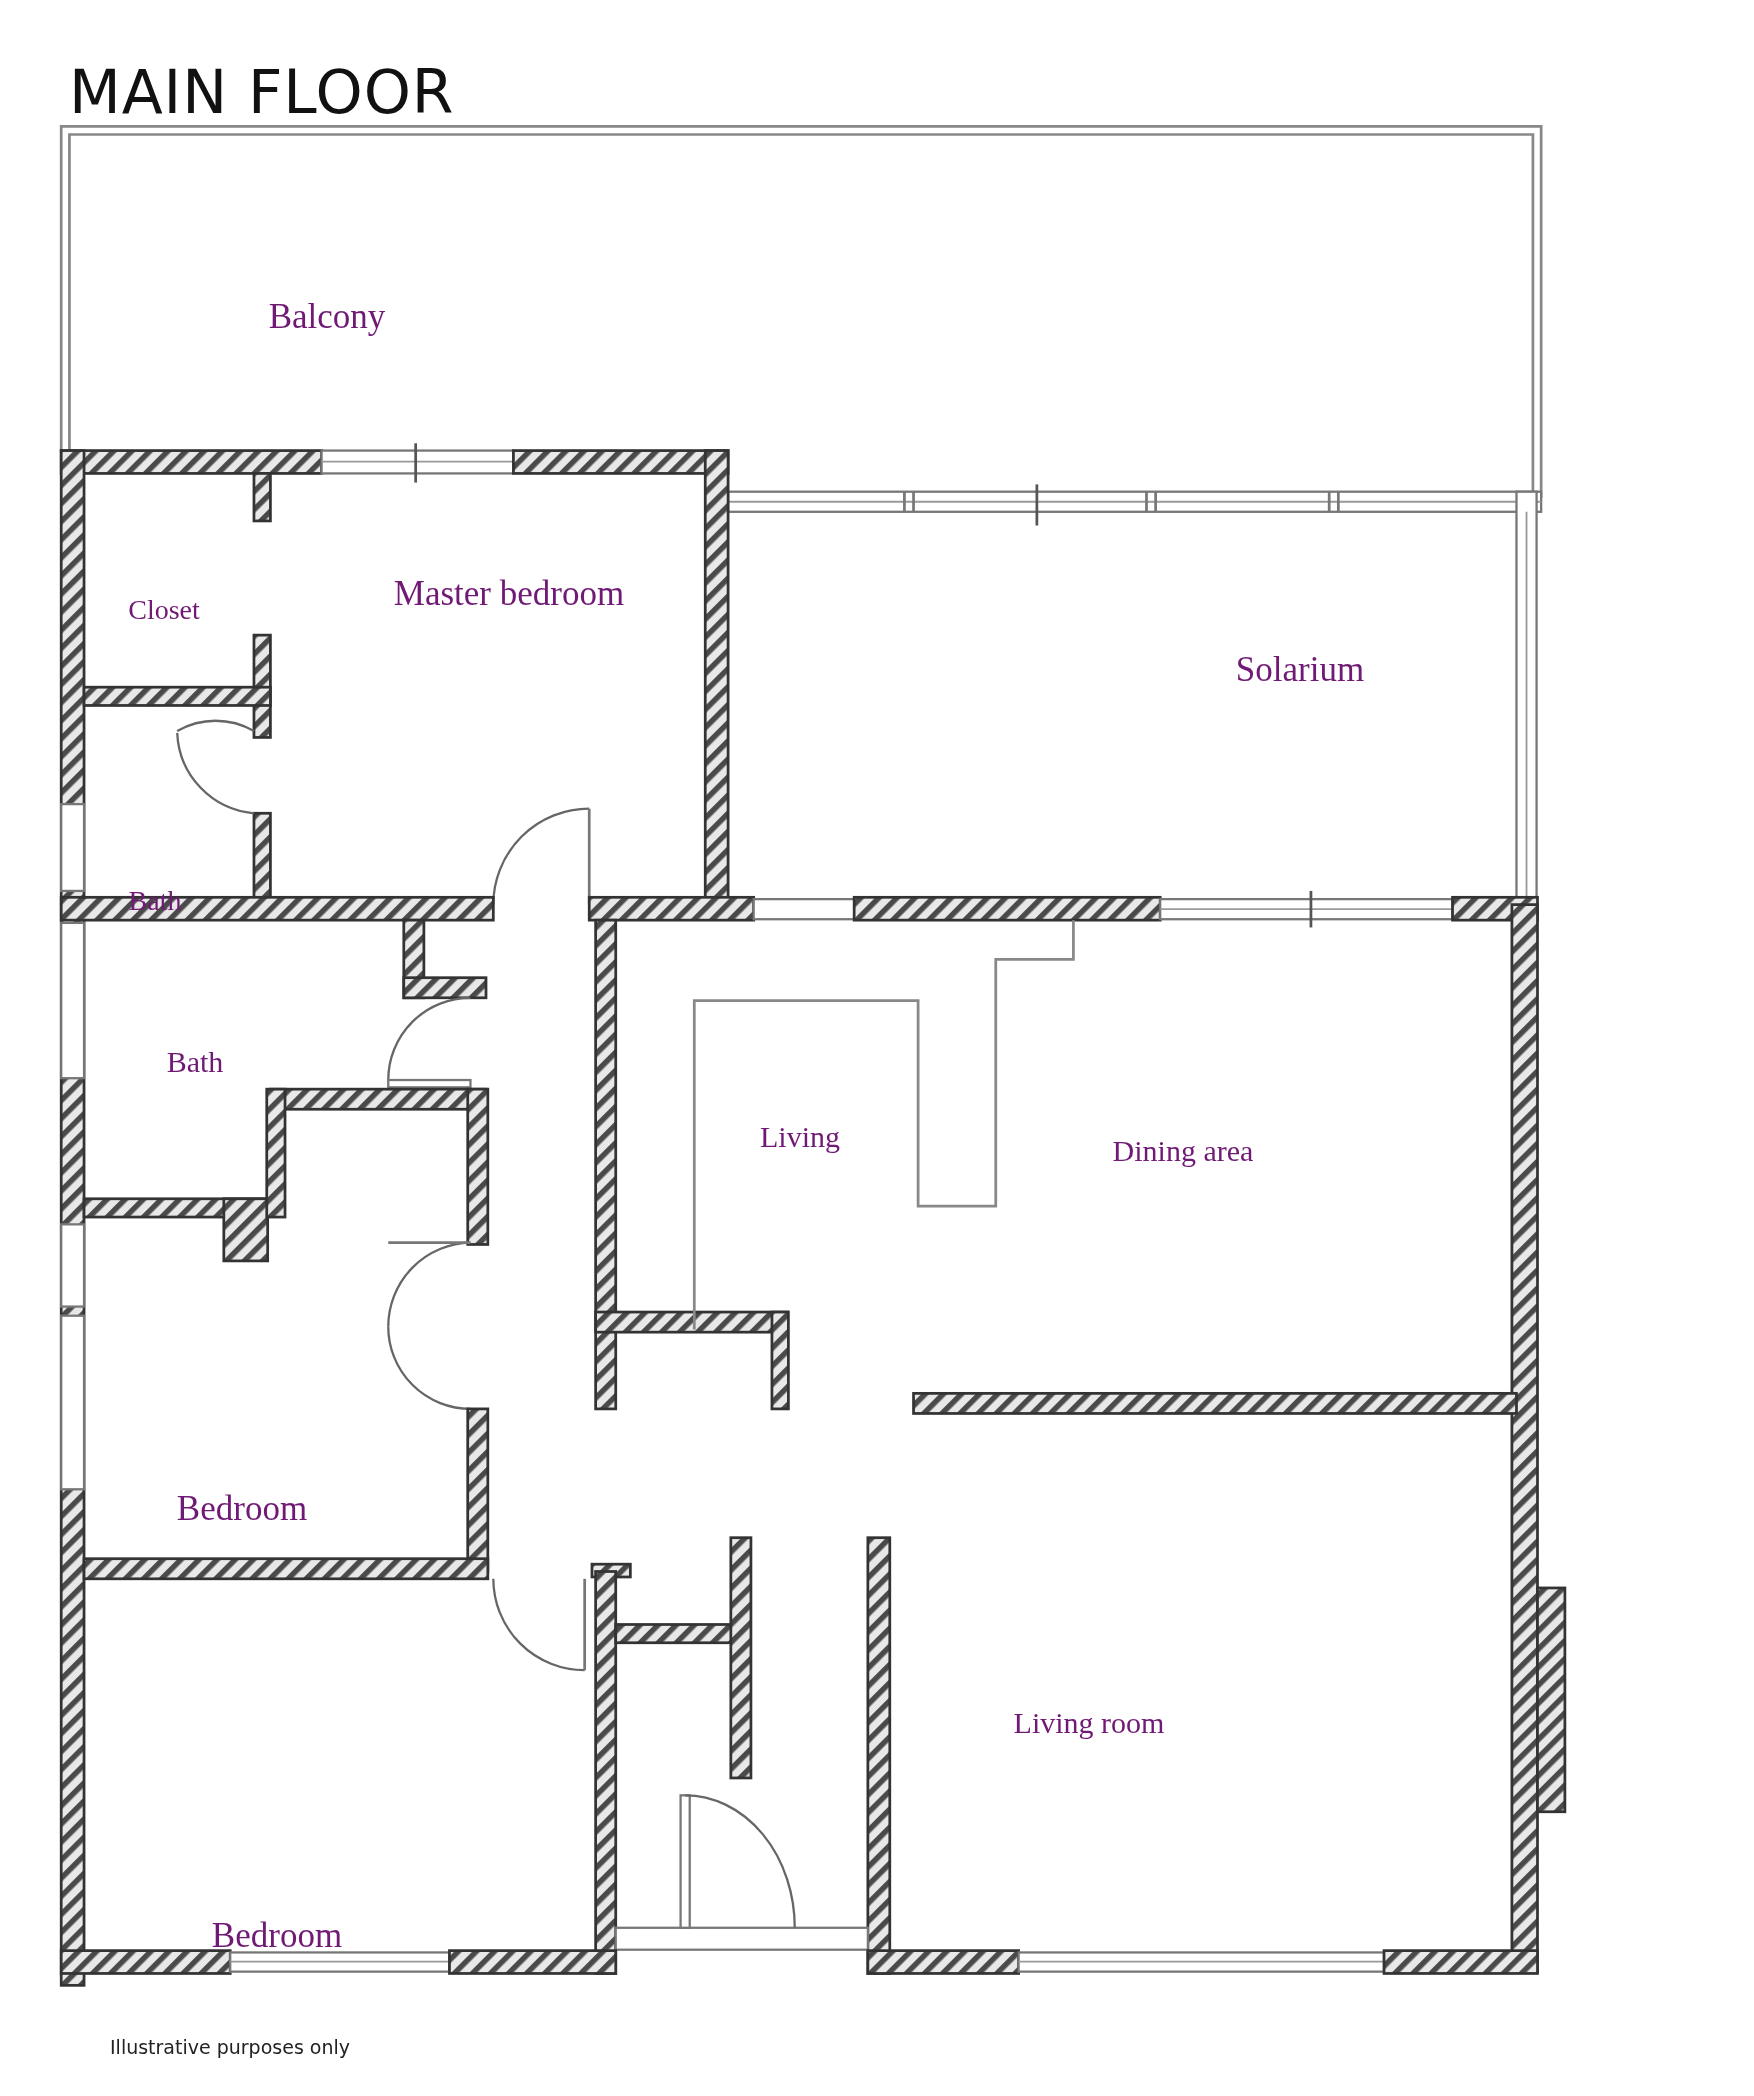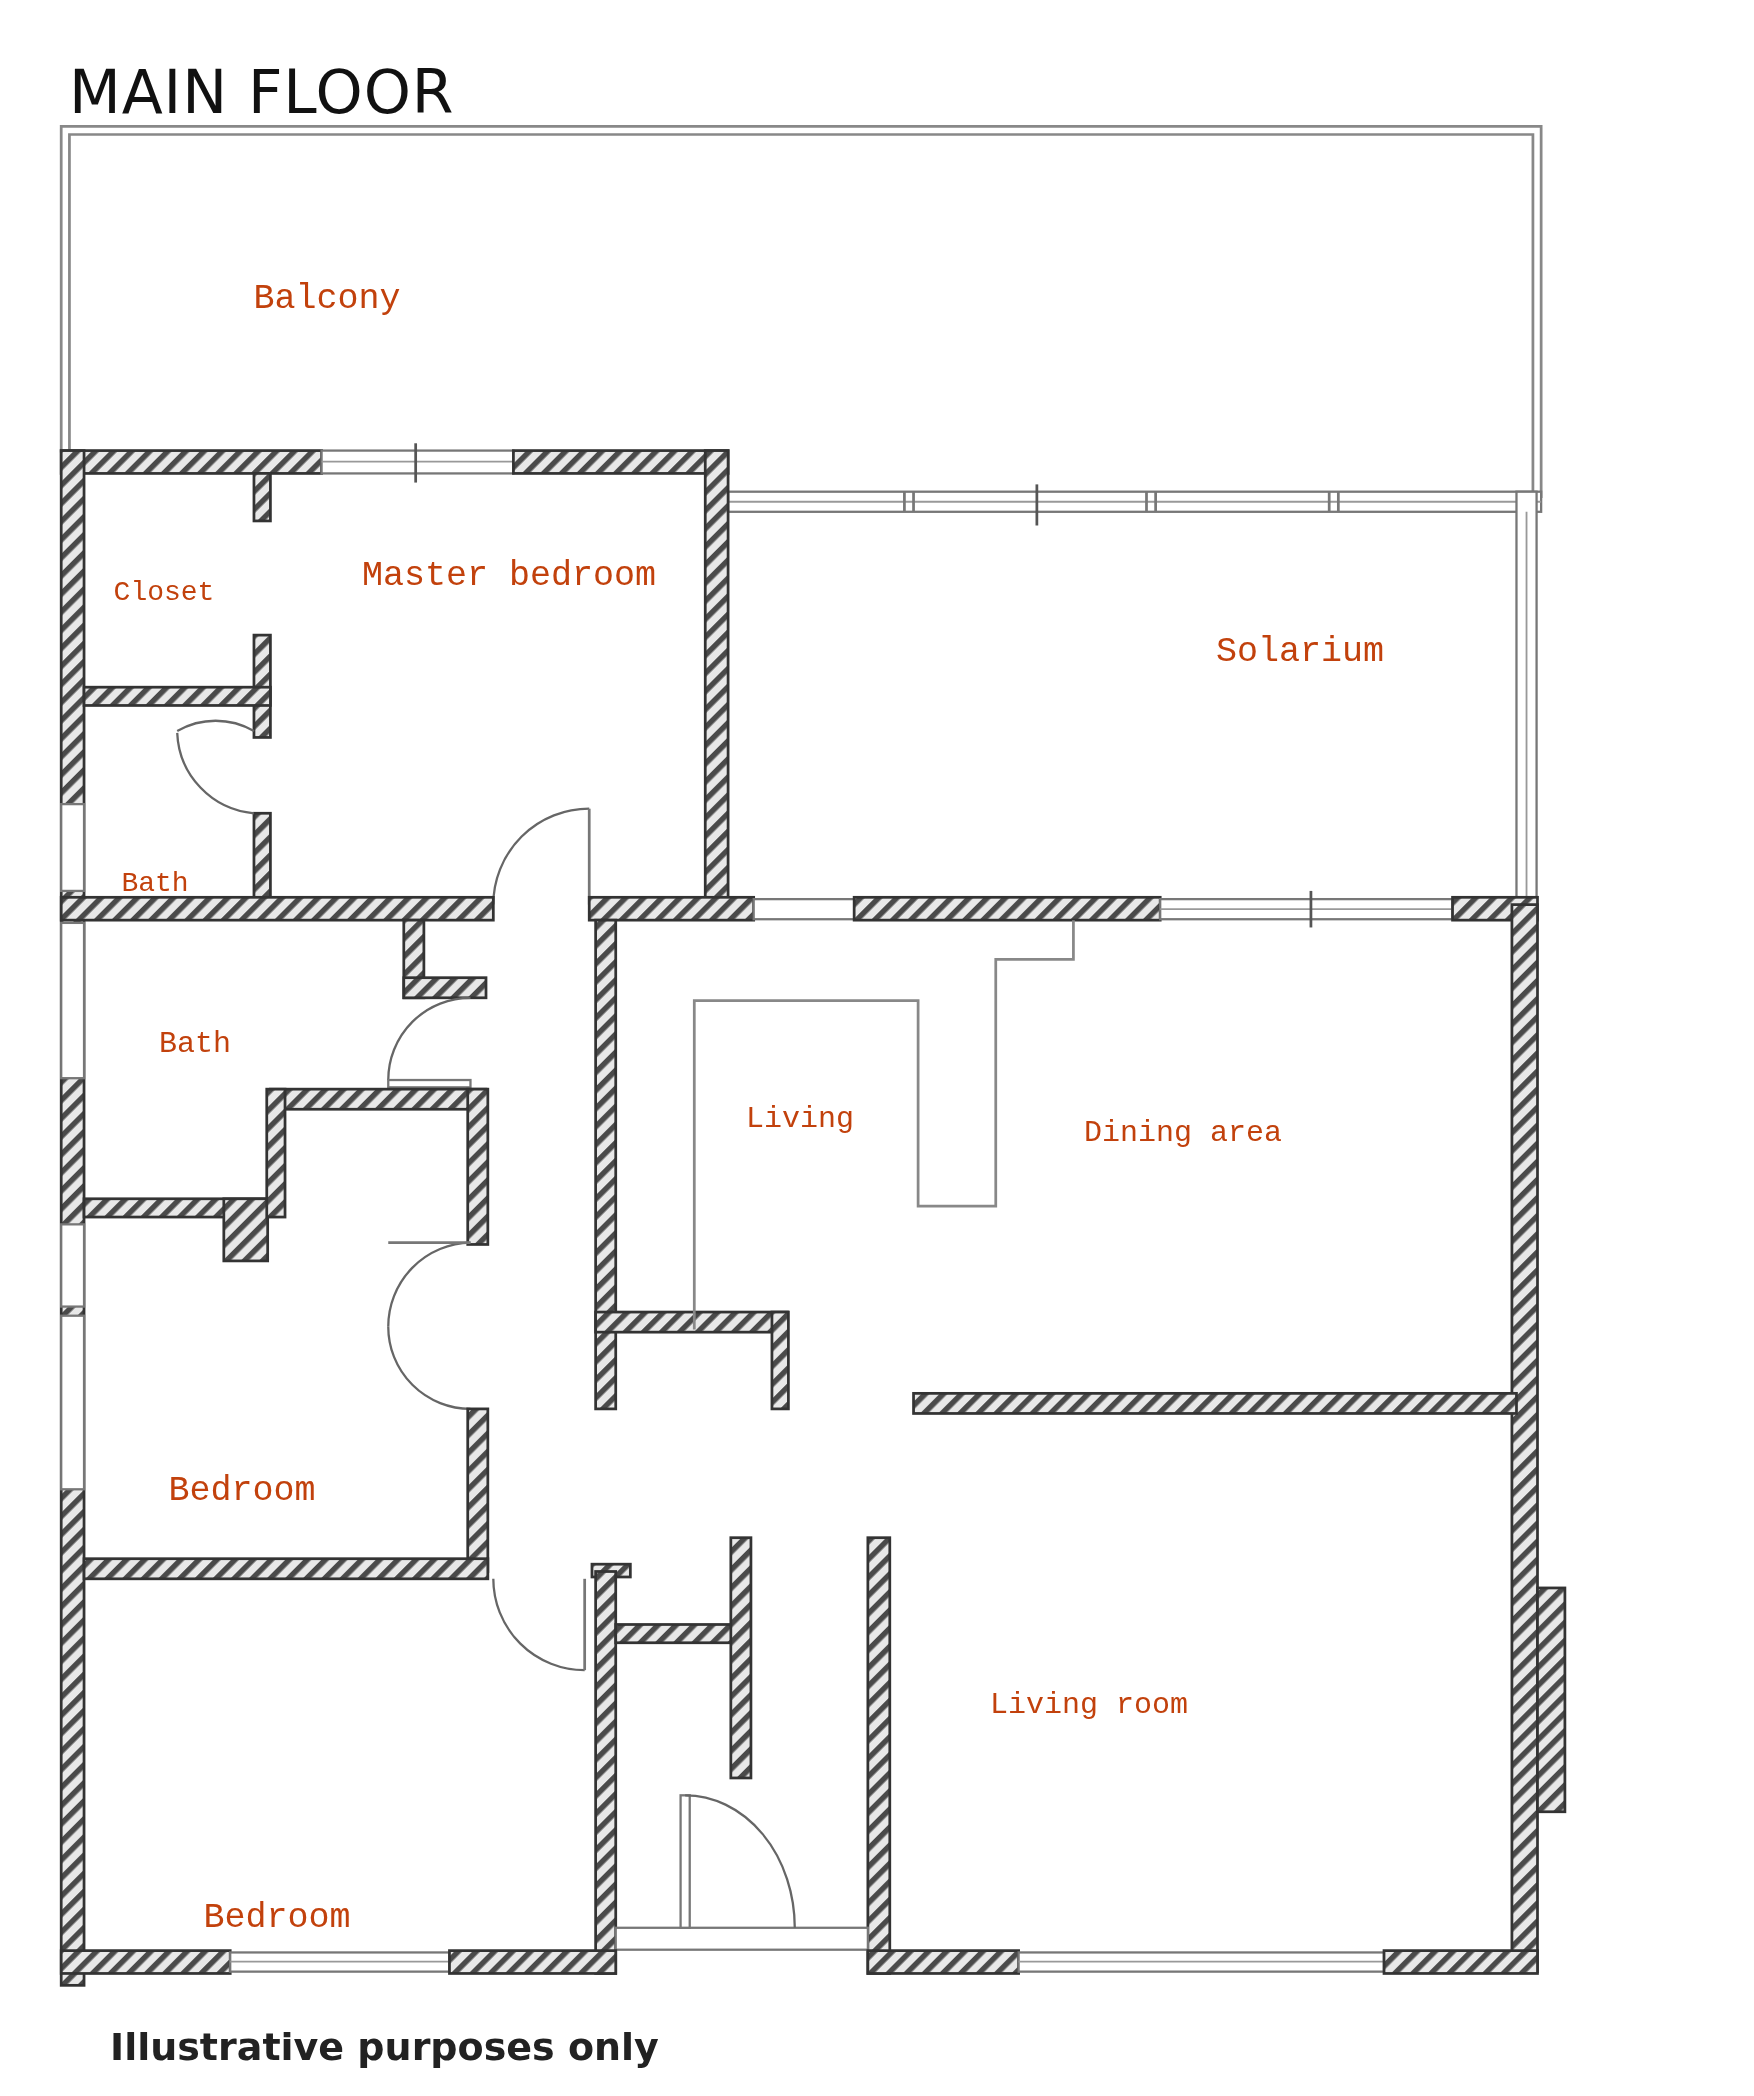--- a/index.html
+++ b/index.html
@@ -1,23 +1,23 @@
 <!DOCTYPE html>
 <html style="font-size:14.6px"><head>
 <meta charset="utf-8">
 <style>
   html, body { margin: 0; padding: 0; background: #ffffff; }
   body { width: 1754px; height: 2097px; position: relative; overflow: hidden; font-family: "DejaVu Sans", sans-serif; }
   #plan { position: absolute; left: 0; top: 0; width: 1754px; height: 2097px; }
   .title { position: absolute; left: 69px; top: 57px; font-size: 60px; color: #111; letter-spacing: 0.9px; font-family: "DejaVu Sans", sans-serif; white-space: pre; }
-  .room-label { position: absolute; color: #c2410c; font-family: Liberation Mono, monospace; white-space: nowrap; transform: translate(-50%, -50%); }
+  .room-label { position: absolute; color: #701a75; font-family: Liberation Serif, serif; white-space: nowrap; transform: translate(-50%, -50%); margin-top: 18px; }
   .lg { font-size: 35px; }
   .md { font-size: 30px; }
   .sm { font-size: 28px; }
-  .note { position: absolute; left: 110px; top: 2047px; font-size: 38px; color: #222; transform: translateY(-50%); font-weight: bold; }
+  .note { position: absolute; left: 110px; top: 2047px; font-size: 19px; color: #222; transform: translateY(-50%); }
   .wall { fill: url(#hatch); stroke: #333; stroke-width: 3; }
   .win { fill: #fff; stroke: #777; stroke-width: 2.5; }
   .thin { fill: none; stroke: #888; stroke-width: 3; }
   .door { fill: none; stroke: #666; stroke-width: 2.5; }
   .leaf { fill: #fff; stroke: #777; stroke-width: 2.5; }
 </style>
 </head>
 <body>
 
 <svg id="plan" viewBox="0 0 1920 2295" xmlns="http://www.w3.org/2000/svg">

